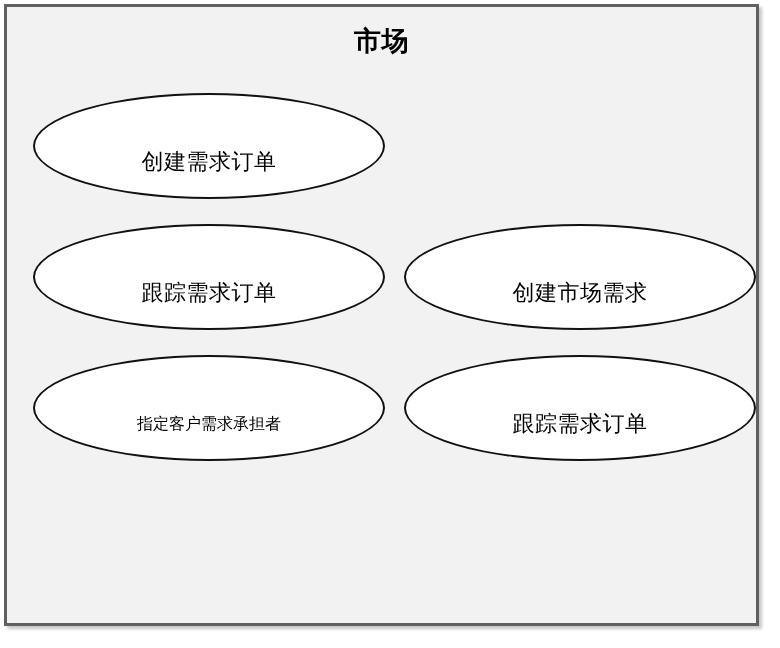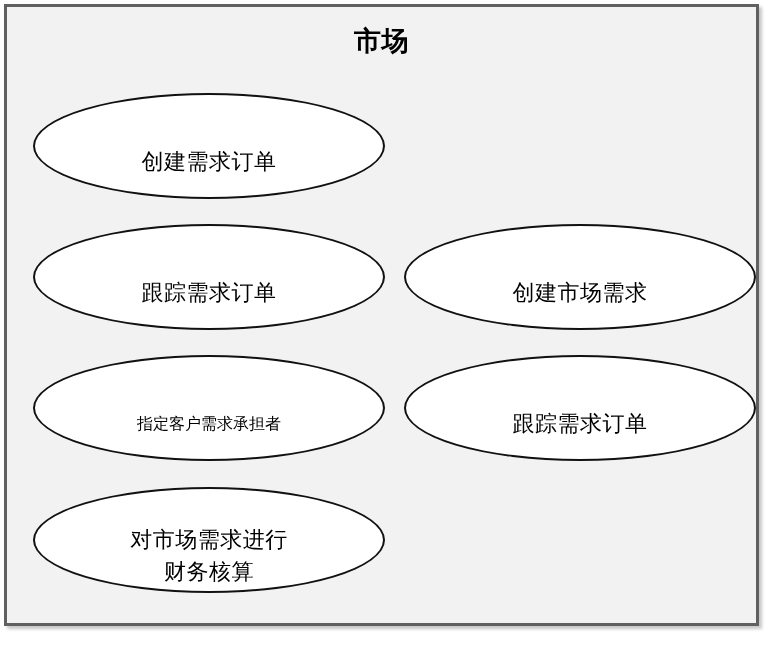--- a/index.html
+++ b/index.html
@@ -129,20 +129,16 @@
       </div>
 
       <div class="usecase long col-left row-3">
         <span class="usecase-label">指定客户需求承担者</span>
       </div>
 
       <div class="usecase col-right row-3">
         <span class="usecase-label">跟踪需求订单</span>
       </div>
 
-      <div class="usecase two-line col-left row-4">
-        <span class="usecase-label">对市场需求进行
-财务核算</span>
-      </div>
 
     </div>
   </div>
 </div>
 
 </body></html>

